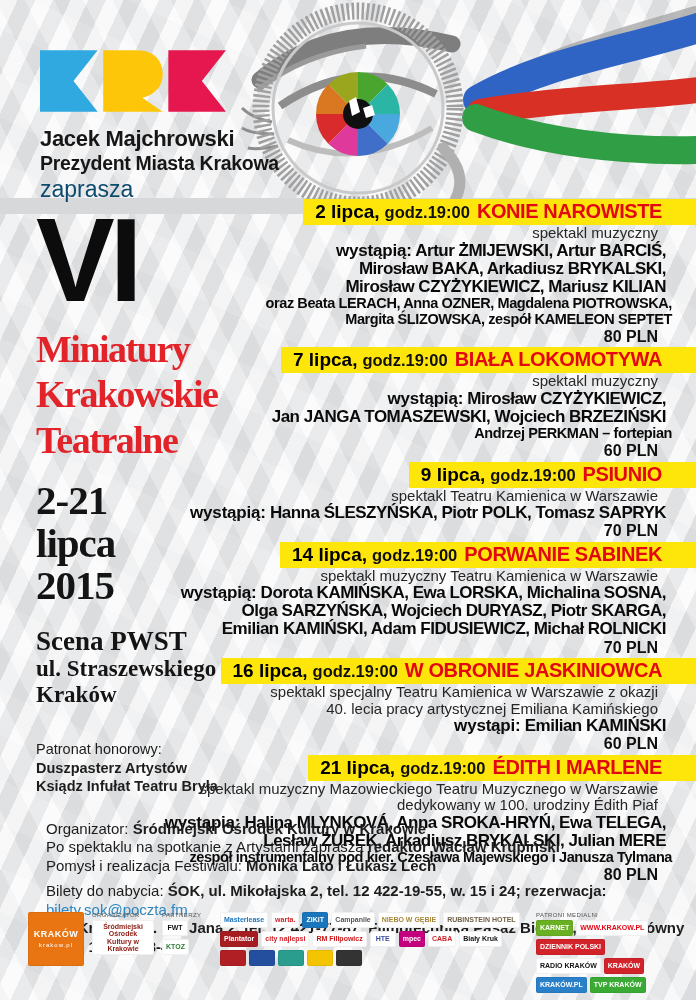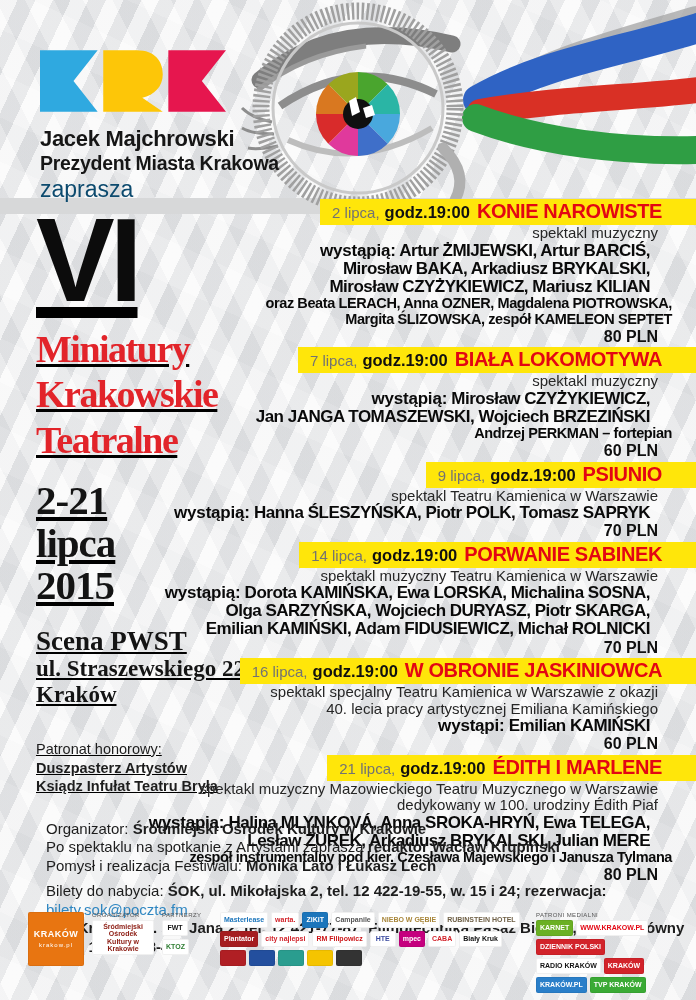--- a/index.html
+++ b/index.html
@@ -18,43 +18,43 @@
   .hdr{left:40px;top:50px;}
   .krk-logo{display:block;}
   .hdr-name{margin-top:14px;font-weight:bold;font-size:22px;color:#161616;letter-spacing:-0.3px;}
   .hdr-title{font-weight:bold;font-size:19.5px;color:#161616;letter-spacing:-0.3px;}
   .hdr-invite{font-size:23px;color:#0c4a6e;margin-top:1px;}
 
   
   .eye-art{position:absolute;right:0;top:0;width:456px;height:210px;z-index:1;}
 
   
-  .left-col{left:36px;top:206px;width:250px;text-decoration:underline;}
+  .left-col{left:36px;top:206px;width:250px;}
   .vi{font-family:"Liberation Sans",sans-serif;font-weight:bold;font-size:118px;line-height:.92;
       letter-spacing:-5px;color:#0c0c0c;}
   .title-red{font-family:"Liberation Serif",serif;font-weight:bold;font-size:38px;line-height:1.2;
       letter-spacing:-1.5px;color:#e2242a;margin-top:12px;}
   .dates{font-family:"Liberation Serif",serif;font-weight:bold;font-size:41px;line-height:1.03;
       letter-spacing:-1px;color:#141414;margin-top:16px;}
   .venue{margin-top:20px;font-family:"Liberation Serif",serif;font-weight:bold;color:#141414;}
   .venue .v0{font-size:27px;line-height:1.12;}
   .venue .v1,.venue .v2{font-size:23px;line-height:1.12;}
   .patronage{margin-top:32px;font-size:14.5px;line-height:1.3;color:#1d1d1d;}
   .patronage .lbl{font-weight:normal;}
   .patronage .ln{font-weight:bold;}
 
   
   .events{left:0;right:0;top:199px;text-align:right;}
   .event{margin-bottom:1px;}
   .event-bar{display:inline-block;background:var(--yellow,#ffe60a);padding:1px 34px 2px 12px;white-space:nowrap;}
-  .event-date{font-weight:normal;font-size:15px;color:#737373;}
+  .event-date{font-weight:bold;font-size:19px;color:#000000;}
   .event-time{font-weight:bold;font-size:16.5px;color:#101010;margin-left:5px;}
   .event-title{font-weight:bold;font-size:20px;color:var(--red,#e30613);margin-left:7px;letter-spacing:-0.4px;}
   .event-sub{font-size:15px;line-height:1.1;color:#262626;padding-right:38px;padding-left:44px;}
-  .event-cast{font-weight:bold;font-size:17px;line-height:1.07;color:#0a0a0a;padding-right:46px;letter-spacing:-0.5px;}
+  .event-cast{font-weight:bold;font-size:17px;line-height:1.07;color:#0a0a0a;padding-right:30px;letter-spacing:-0.5px;}
   .event-cast .cast-lbl{letter-spacing:-0.2px;}
   .event-cast-sm{font-weight:bold;font-size:14.5px;line-height:1.1;color:#0a0a0a;padding-right:24px;letter-spacing:-0.4px;}
   .event-price{font-weight:bold;font-size:16px;line-height:1.15;color:#101010;padding-right:38px;}
 
   
   .footer{left:38px;top:820px;right:6px;color:#1d1d1d;}
   .f-line{font-size:15px;line-height:1.23;margin-left:8px;}
   .f-line b{font-weight:bold;}
   .tickets{margin-top:7px;}
   .link{color:#2e86c1;cursor:pointer;}

